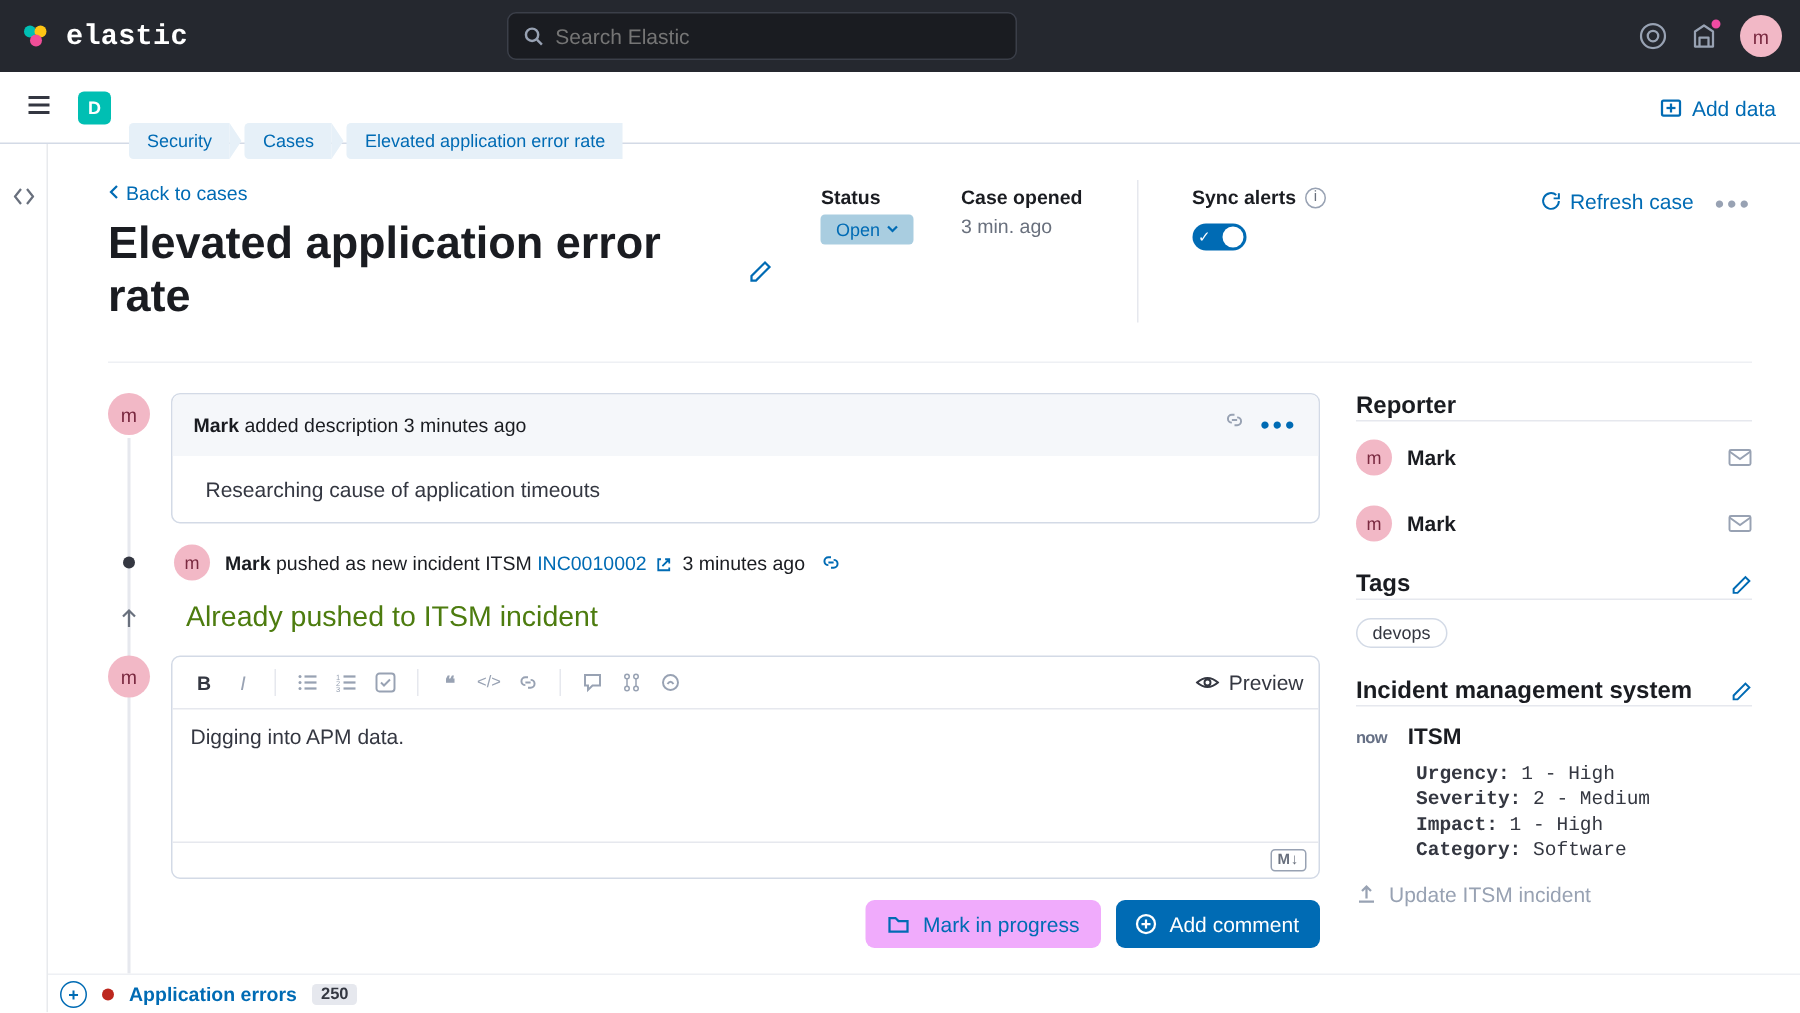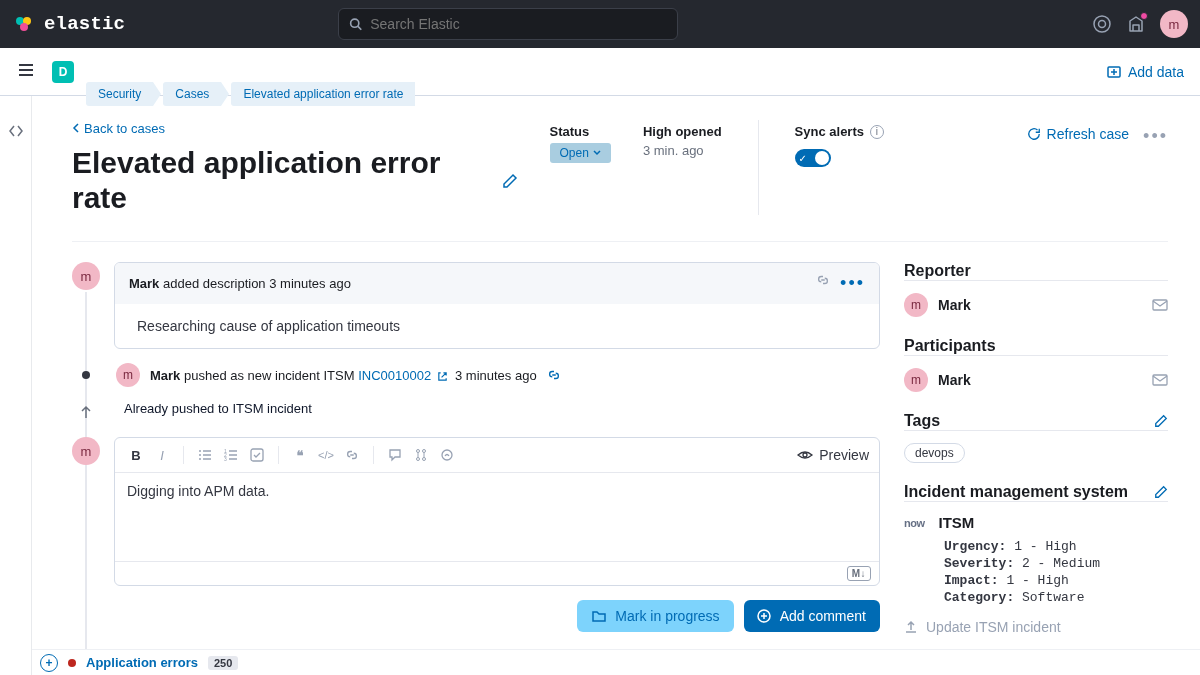--- a/index.html
+++ b/index.html
@@ -72,38 +72,38 @@
 .tl-arrow { width: 16px; color:#69707d; margin: 4px 6px 4px 6px; z-index: 2; position: relative; display:flex; justify-content:center;}
 .card { border: 1px solid #d3dae6; border-radius: 6px; overflow: hidden; flex: 1; }
 .card-head { background: #f5f7fa; padding: 10px 14px; font-size: 13px; display: flex; align-items: center; }
 .card-head-actions { margin-left: auto; display: flex; gap: 10px; color: #98a2b3; }
 .card-head-actions span { cursor: pointer; }
 .card-body { padding: 14px 22px; font-size: 14px; color: #343741; }
 .user-strong { font-weight: 700; }
 .inc-link { color: #006bb4; cursor: pointer; }
 .push-row { display: flex; align-items: center; gap: 10px; font-size: 13px; padding-left: 2px;}
 .link-icon { color: #006bb4; cursor: pointer; }
-.pushed-note { font-size: 13px; color: #0f172a; padding-left: 50px; }
+.pushed-note { font-size: 19px; color: #4d7c0f; padding-left: 50px; }
 
 
 .editor-wrap { border: 1px solid #d3dae6; border-radius: 6px; flex:1; display:flex; flex-direction:column;}
 .editor-toolbar { border-bottom: 1px solid #e6e8ee; padding: 6px 10px; display: flex; align-items: center; gap: 4px; color: #98a2b3; font-size: 13px; }
 .tb-sep { width: 1px; height: 18px; background: #e6e8ee; margin: 0 6px; }
 .tb-btn { width: 22px; height: 22px; display:flex; align-items:center; justify-content:center; cursor:pointer; border-radius:3px;}
 .preview-btn { margin-left: auto; display: flex; align-items: center; gap: 6px; color: #343741; cursor: pointer; font-size:14px;}
 .editor-area { padding: 10px 12px; height: 88px; resize: vertical; }
 .editor-area textarea { width: 100%; height: 100%; border: none; outline: none; font-size: 14px; font-family: inherit; color: #343741; resize:none;}
 .editor-footer { display:flex; justify-content:flex-end; padding: 4px 8px; border-top:1px solid #e6e8ee;}
 .md-badge { border:1px solid #98a2b3; color:#69707d; font-size:10px; padding:1px 4px; border-radius:3px; font-weight:700; letter-spacing:0.5px;}
 
 
 .actions-row { display: flex; justify-content: flex-end; gap: 10px; margin-top: 14px; margin-bottom: 10px;}
 .btn { display: inline-flex; align-items: center; gap: 8px; padding: 8px 14px; border-radius: 6px; font-size: 14px; font-weight: 500; cursor: pointer; border: none; }
 .btn-primary { background: #006bb4; color: #fff; padding-left: 12px; }
-.btn-light { background: #7dd3fc; color: #006bb4; }
+.btn-light { background: #f0abfc; color: #006bb4; }
 
 
 .side-section { margin-bottom: 20px; }
 .side-title-row { display: flex; align-items: center; border-bottom: 1px solid #e6e8ee; margin-bottom: 12px; }
 .side-title { font-size: 16px; font-weight: 700; }
 .side-edit { margin-left: auto; color: #006bb4; cursor: pointer; }
 .user-row { display: flex; align-items: center; gap: 10px; }
 .user-name { font-weight: 600; font-size: 14px; }
 .mail-icon { margin-left: auto; color: #98a2b3; cursor: pointer; }
 .tag-chip { display: inline-flex; padding: 2px 10px; border: 1px solid #d3dae6; border-radius: 12px; font-size: 12px; color: #343741; }
@@ -215,21 +215,21 @@
       <div class="meta-col">
         <span class="meta-label">Status</span>
         <span class="status-pill">
           <span>Open</span>
           <svg width="8" height="6" viewBox="0 0 8 6">
               <path d="M1 1 L4 4 L7 1" stroke="#006bb4" stroke-width="1.5" fill="none"></path>
             </svg>
         </span>
       </div>
       <div class="meta-col">
-        <span class="meta-label">High opened</span>
+        <span class="meta-label">Case opened</span>
         <span class="meta-value">3 min. ago</span>
       </div>
       <div class="meta-divider"></div>
       <div class="meta-col sync-col">
         <div class="sync-row">
           <span class="meta-label">Sync alerts</span>
           <span class="info-i">i</span>
         </div>
         <div style="margin-top:6px;">
           <span class="toggle">
@@ -411,23 +411,20 @@
             <span class="mail-icon">
                 <svg width="16" height="12" viewBox="0 0 16 12">
                   <rect x="1" y="1" width="14" height="10" rx="1" stroke="#98a2b3" stroke-width="1.3" fill="none"></rect>
                   <path d="M1 2 L8 7 L15 2" stroke="#98a2b3" stroke-width="1.3" fill="none"></path>
                 </svg>
               </span>
           </div>
         </div>
 
         <div class="side-section">
-          <div class="side-title-row">
-            <span class="side-title">Participants</span>
-          </div>
           <div class="user-row">
             <span class="avatar-xs">m</span>
             <span class="user-name">Mark</span>
             <span class="mail-icon">
                 <svg width="16" height="12" viewBox="0 0 16 12">
                   <rect x="1" y="1" width="14" height="10" rx="1" stroke="#98a2b3" stroke-width="1.3" fill="none"></rect>
                   <path d="M1 2 L8 7 L15 2" stroke="#98a2b3" stroke-width="1.3" fill="none"></path>
                 </svg>
               </span>
           </div>

